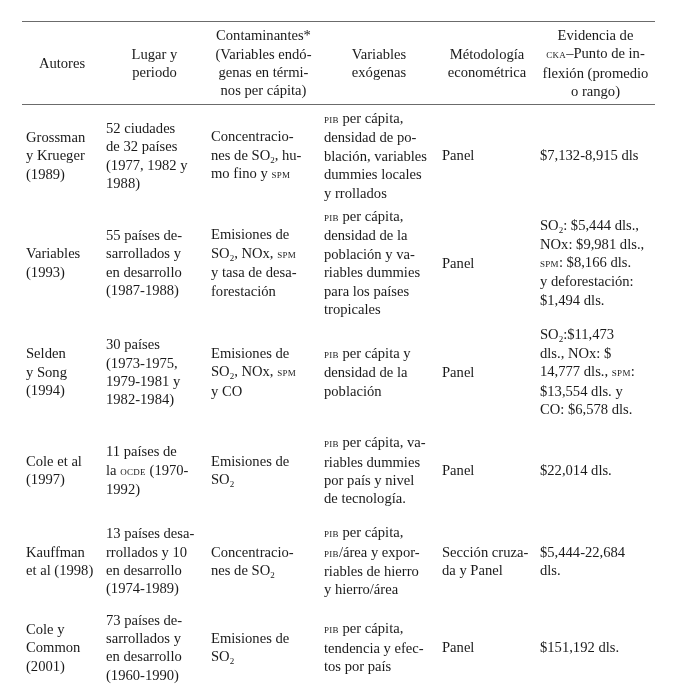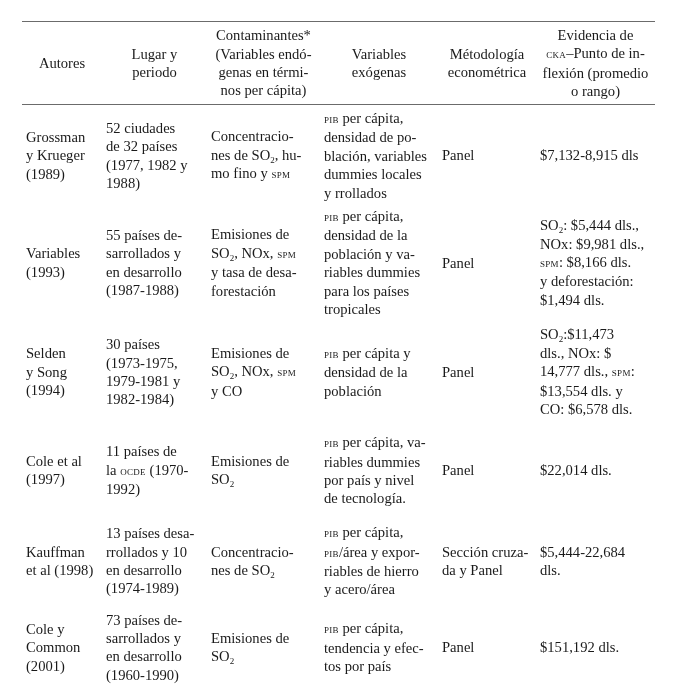--- a/index.html
+++ b/index.html
@@ -226,21 +226,21 @@
             <span class="line">(1974-1989)</span>
           </td>
           <td>
             <span class="line">Concentracio-</span>
             <span class="line">nes de SO<sub>2</sub></span>
           </td>
           <td>
             <span class="line"><span class="sc">PIB</span> per cápita,</span>
             <span class="line"><span class="sc">PIB</span>/área y expor-</span>
             <span class="line">riables de hierro</span>
-            <span class="line">y acero/área</span>
+            <span class="line">y hierro/área</span>
           </td>
           <td>
             <span class="line">Sección cruza-</span>
             <span class="line">da y Panel</span>
           </td>
           <td>
             <span class="line">$5,444-22,684</span>
             <span class="line">dls.</span>
           </td>
         </tr>

